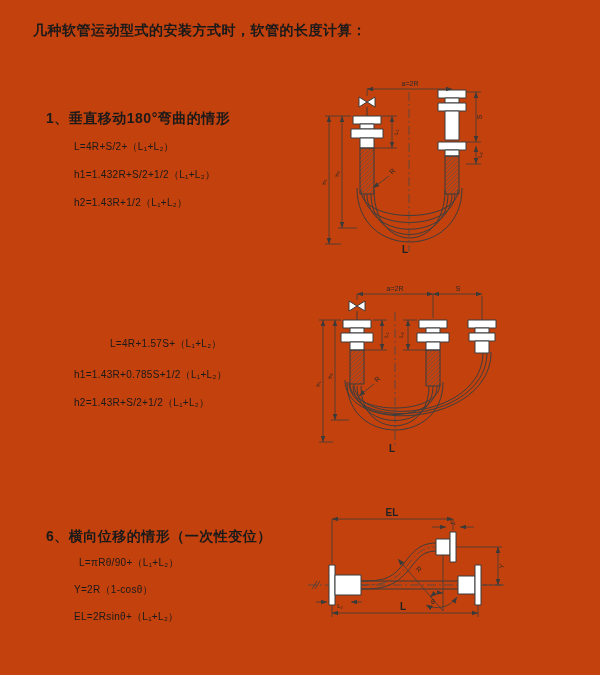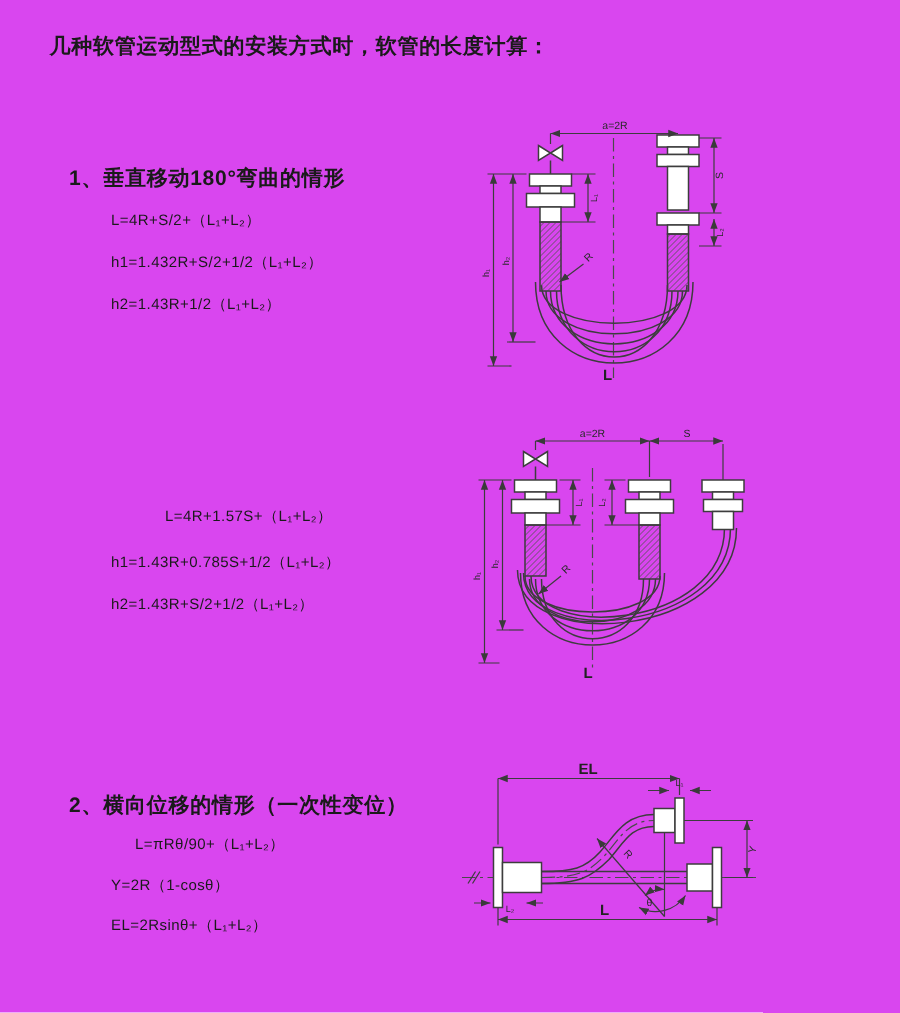--- a/index.html
+++ b/index.html
@@ -1,17 +1,17 @@
 <!DOCTYPE html>
 <html><head>
 <meta charset="utf-8">
 <style>
   html,body{margin:0;padding:0;background:#fff;}
   .page{
-    position:relative;width:600px;height:675px;background:#d946ef;overflow:hidden;
+    position:relative;width:600px;height:675px;background:#c2410c;overflow:hidden;
     font-family:"Liberation Sans","DejaVu Sans",sans-serif;color:#1a1a1a;
   }
   .title{position:absolute;left:33px;top:22px;font-size:14px;font-weight:bold;letter-spacing:.5px;}
   .sec-heading{position:absolute;font-size:14px;font-weight:bold;letter-spacing:.5px;}
   .formula{position:absolute;font-size:10px;font-weight:500;letter-spacing:.3px;white-space:pre;}
   .diagram{position:absolute;}
   svg{display:block;}
   svg line,svg path,svg rect,svg circle{vector-effect:non-scaling-stroke;}
   .ln{stroke:#3d3d3d;stroke-width:1;fill:none;}
   .dim{stroke:#3d3d3d;stroke-width:.8;fill:none;}
@@ -222,22 +222,22 @@
     </g>
 
     <g>
       <line class="dim" x1="71" y1="100" x2="56" y2="112" marker-end="url(#arr2)"></line>
       <text class="lbl" transform="rotate(-45 76,97)" x="76" y="97" text-anchor="middle">R</text>
     </g>
 
     <text class="lbl-lg" x="89" y="168" text-anchor="middle">L</text>
   </svg>
 
-  <div class="sec-heading" style="left:46px;top:528px;">2、横向位移的情形（一次性变位）</div>
-  <div class="formula" style="left:90px;top:556px;">L=πRθ/90+（L₁+L₂）</div>
+  <div class="sec-heading" style="left:46px;top:528px;">6、横向位移的情形（一次性变位）</div>
+  <div class="formula" style="left:79px;top:556px;">L=πRθ/90+（L₁+L₂）</div>
   <div class="formula" style="left:74px;top:583px;">Y=2R（1-cosθ）</div>
   <div class="formula" style="left:74px;top:610px;text-align:center;">EL=2Rsinθ+（L₁+L₂）</div>
 
   <svg class="diagram" style="left:300px;top:505px;" width="300" height="140" viewBox="0 0 300 140">
     <defs>
       <marker id="arr3" viewBox="0 0 10 10" refX="9" refY="5" markerWidth="9" markerHeight="9" orient="auto-start-reverse">
         <path d="M0,1.6 L9,5 L0,8.4 z" fill="#3a3a3a"></path>
       </marker>
     </defs>
 

